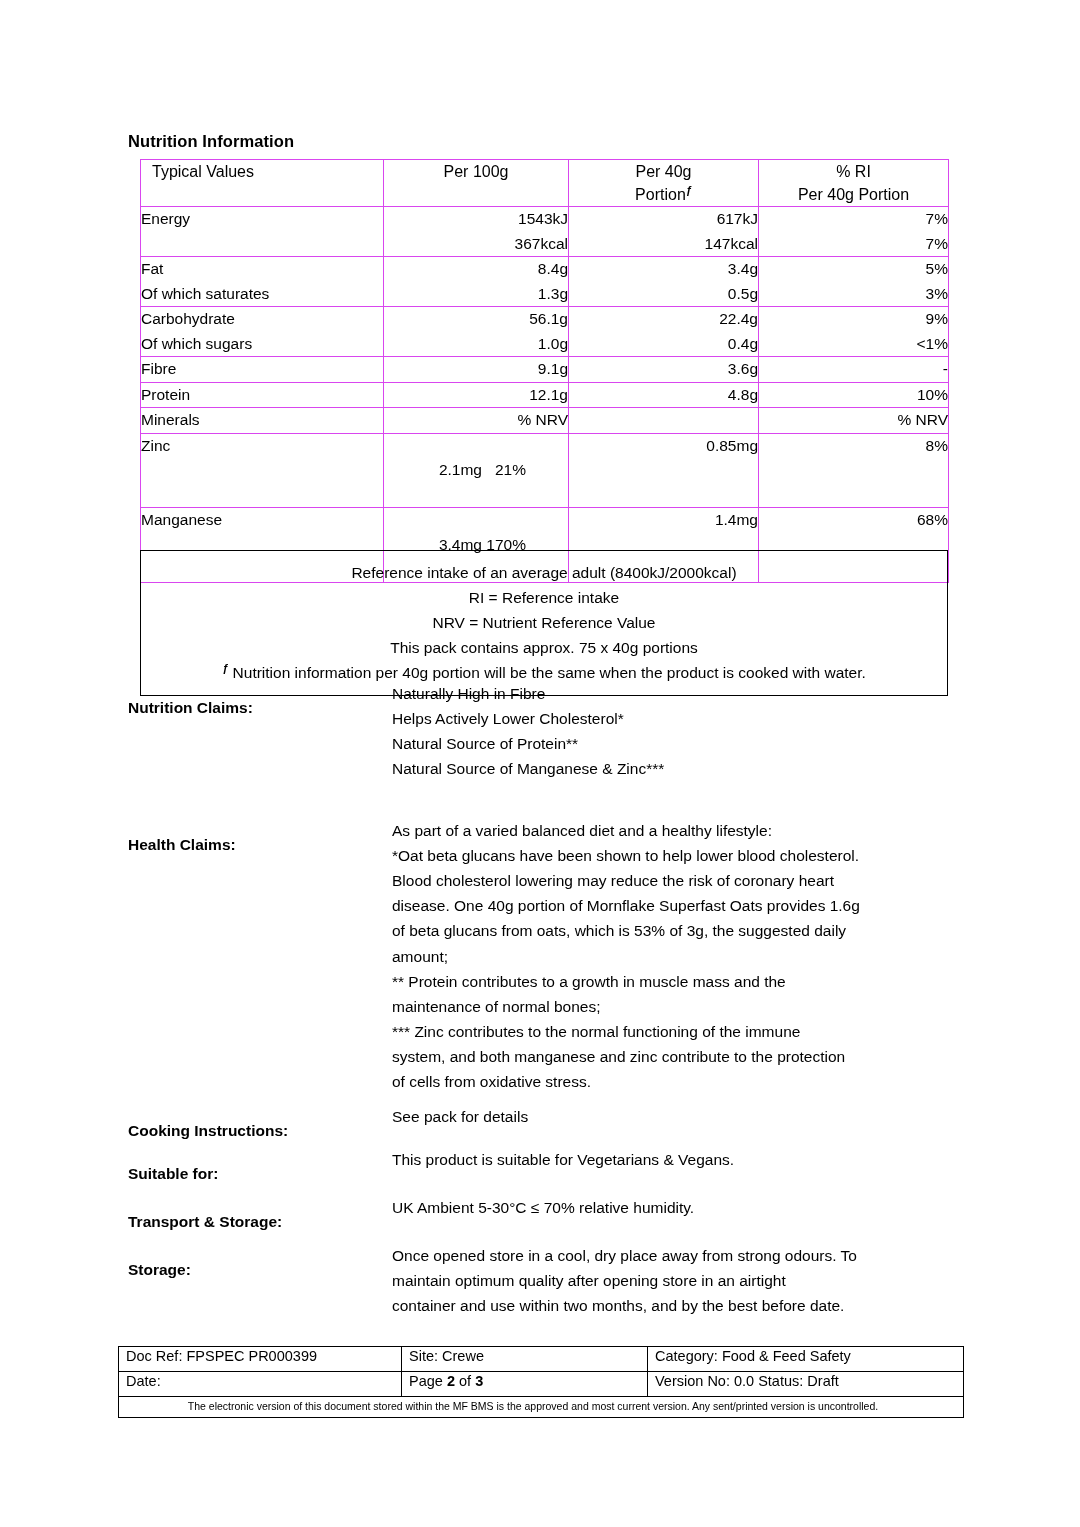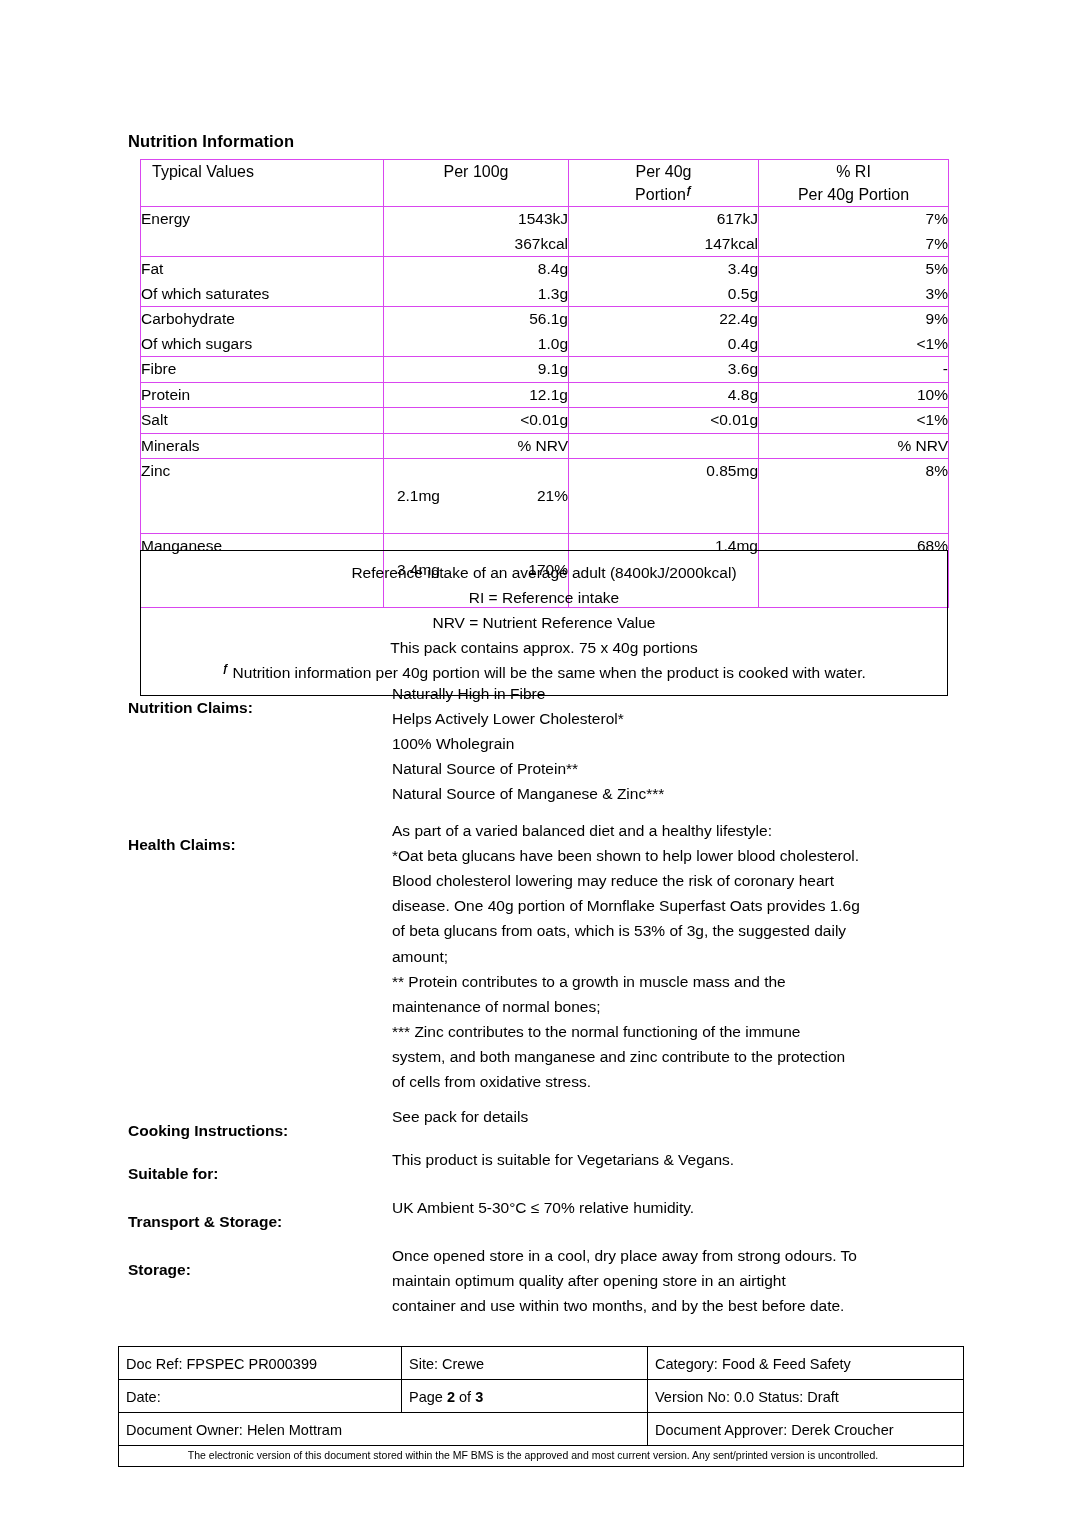--- a/index.html
+++ b/index.html
@@ -84,21 +84,21 @@
     text-align: right;
     padding: 5px 9px 5px 6px;
     line-height: 1.58;
     white-space: pre-line;
   }
   .row-val.dual {
     text-align: right;
   }
   .dual-wrap {
     display: flex;
-    justify-content: space-between;
+    justify-content: center;
   }
   .dual-wrap .amt { min-width: 56px; text-align: right; }
   .dual-wrap .pct { min-width: 44px; text-align: right; }
 
   
   .footnote-box {
     position: absolute;
     left: 140px;
     top: 533px;
     width: 808px;
@@ -151,21 +151,21 @@
     position: absolute;
     left: 118px;
     top: 1346px;
     width: 845px;
     border-collapse: collapse;
     table-layout: fixed;
     font-size: 14.5px;
   }
   .footer-table td {
     border: 1px solid #000000;
-    padding: 8px 7px 5px 7px;
+    padding: 0 7px 5px 7px;
     vertical-align: middle;
     line-height: 1.3;
   }
   .footer-table .fine {
     text-align: center;
     font-size: 10.5px;
     padding: 3px 22px 4px 6px;
     line-height: 1.3;
   }
   .footer-table b { font-weight: bold; }
@@ -237,26 +237,20 @@
         <td class="row-val">-</td>
       </tr>
 
       <tr>
         <td class="row-label">Protein</td>
         <td class="row-val">12.1g</td>
         <td class="row-val">4.8g</td>
         <td class="row-val">10%</td>
       </tr>
 
-      <tr>
-        <td class="row-label">Salt</td>
-        <td class="row-val">&lt;0.01g</td>
-        <td class="row-val">&lt;0.01g</td>
-        <td class="row-val">&lt;1%</td>
-      </tr>
 
       <tr>
         <td class="row-label">Minerals</td>
         <td class="row-val">% NRV</td>
         <td class="row-val"></td>
         <td class="row-val">% NRV</td>
       </tr>
 
       <tr>
         <td class="row-label">Zinc</td>
@@ -290,21 +284,20 @@
     <span class="fn-line">NRV = Nutrient Reference Value</span>
     <span class="fn-line">This pack contains approx. 75 x 40g portions</span>
     <span class="fn-last"><span class="fn-mark">ƒ</span><span> Nutrition information per 40g portion will be the same when the product is cooked with water.</span></span>
   </div>
 
   <div class="block" style="top:681px;">
     <div class="blk-label">Nutrition Claims:</div>
     <div class="blk-body">
       <span class="ln">Naturally High in Fibre</span>
       <span class="ln">Helps Actively Lower Cholesterol*</span>
-      <span class="ln">100% Wholegrain</span>
       <span class="ln">Natural Source of Protein**</span>
       <span class="ln">Natural Source of Manganese &amp; Zinc***</span>
     </div>
   </div>
 
   <div class="block" style="top:818px;">
     <div class="blk-label">Health Claims:</div>
     <div class="blk-body">
       <span class="ln">As part of a varied balanced diet and a healthy lifestyle:</span>
       <span class="ln">*Oat beta glucans have been shown to help lower blood cholesterol.</span>
@@ -361,22 +354,18 @@
         <td>Doc Ref: FPSPEC PR000399</td>
         <td>Site: Crewe</td>
         <td>Category: Food  &amp; Feed Safety</td>
       </tr>
       <tr>
         <td>Date:</td>
         <td><span>Page </span><b>2</b><span> of </span><b>3</b></td>
         <td>Version No: 0.0  Status: Draft</td>
       </tr>
       <tr>
-        <td colspan="2" style="width:529px;">Document Owner: Helen Mottram</td>
-        <td>Document Approver: Derek Croucher</td>
-      </tr>
-      <tr>
         <td colspan="3" class="fine">The electronic version of this document stored within the MF BMS is the approved and most current version. Any sent/printed version is uncontrolled.</td>
       </tr>
     </tbody>
   </table>
 
 </div>
 
 </body></html>

